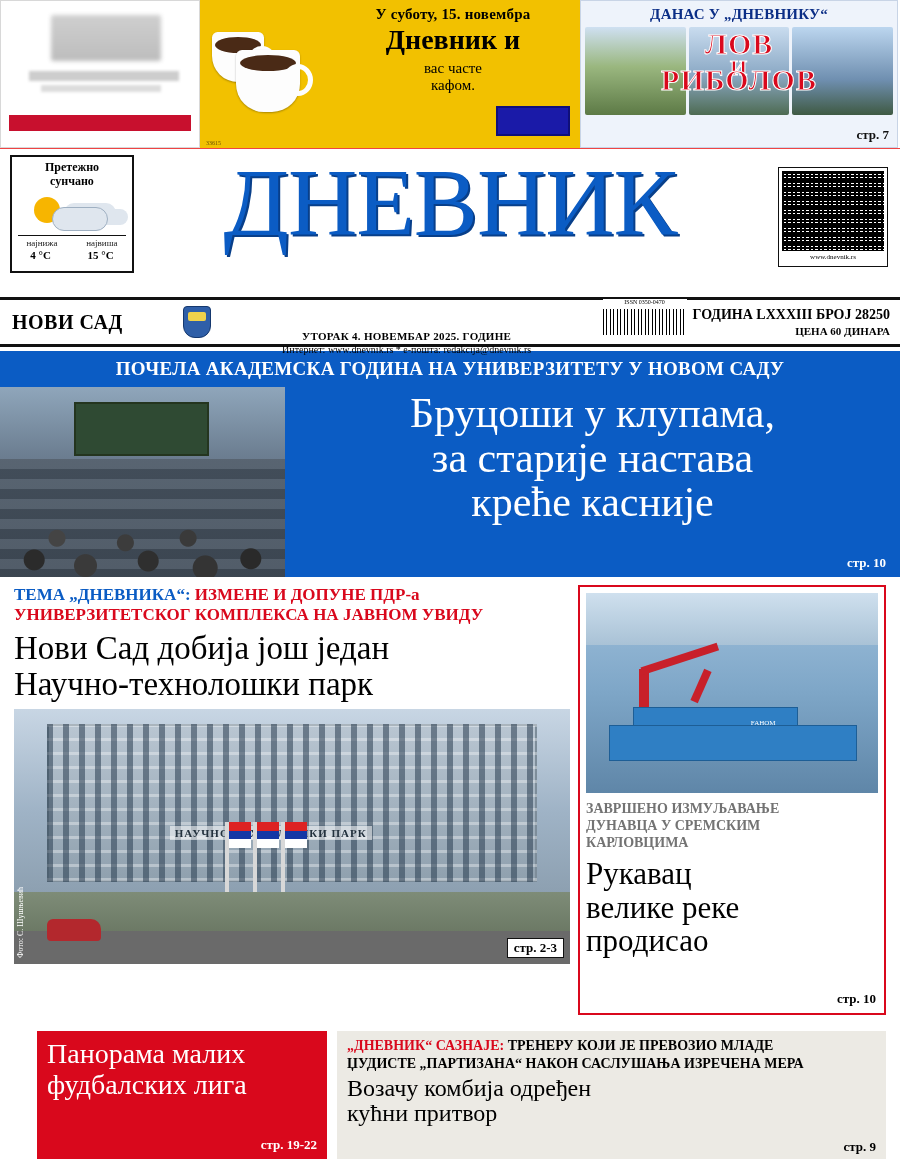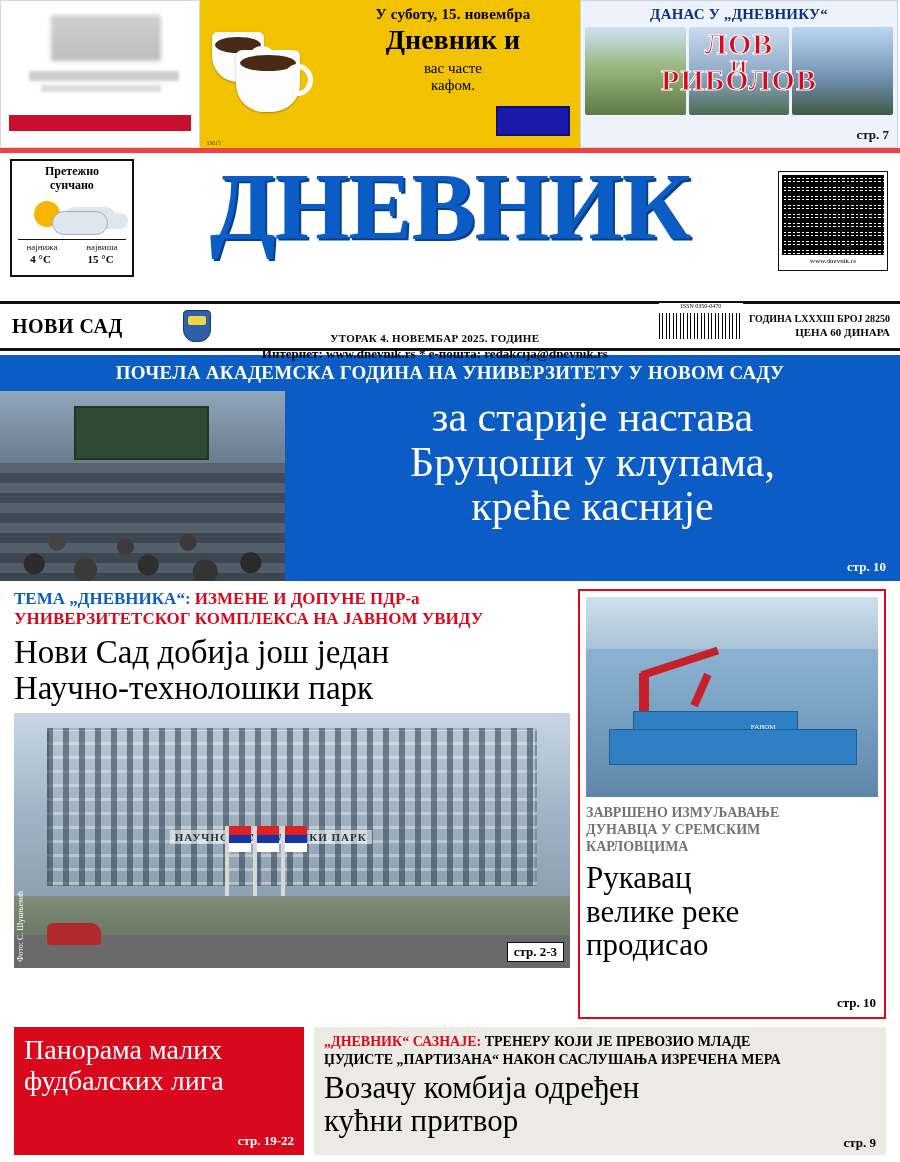--- a/index.html
+++ b/index.html
@@ -42,52 +42,52 @@
   .ad-fish .photos{position:absolute;top:26px;left:4px;right:4px;height:88px;display:flex;gap:3px;}
   .ph{flex:1;border-radius:2px;}
   .ph1{background:linear-gradient(180deg,#cfe0f2 0%,#9ab77f 45%,#5d7a46 100%);}
   .ph2{background:linear-gradient(180deg,#c9dcef 0%,#8aa8c4 55%,#4e6b52 100%);}
   .ph3{background:linear-gradient(180deg,#bcd6ef 0%,#6f8fb0 60%,#3f5a43 100%);}
   .ad-fish .lov{position:absolute;top:28px;left:0;right:0;text-align:center;font-size:30px;font-weight:bold;color:#d9081c;-webkit-text-stroke:1px #fff;line-height:.98;letter-spacing:1px;}
   .ad-fish .ribo{position:absolute;top:62px;left:0;right:0;text-align:center;font-size:30px;font-weight:bold;color:#d9081c;-webkit-text-stroke:1px #fff;letter-spacing:1px;}
   .ad-fish .strana{position:absolute;right:8px;bottom:4px;font-size:13px;font-weight:bold;color:#111;}
 
   
-  .masthead{height:148px;position:relative;border-top:5px solid #ef4444;}
+  .masthead{height:148px;position:relative;border-top:1px solid #ef4444;}
   .weather{position:absolute;left:10px;top:6px;width:124px;height:118px;border:2px solid #111;box-sizing:border-box;background:#fff;}
   .weather .wtitle{font-size:12px;font-weight:bold;text-align:center;line-height:1.15;padding-top:4px;}
   .weather .wicon{position:relative;height:44px;}
   .sun{position:absolute;left:22px;top:8px;width:26px;height:26px;border-radius:50%;background:#f7b500;}
   .cloud{position:absolute;left:40px;top:18px;width:54px;height:22px;background:#dfe6ee;border-radius:12px;box-shadow:10px -6px 0 -2px #dfe6ee, 24px -2px 0 -4px #dfe6ee;border:1px solid #9fb0c2;}
   .weather .wrow{display:flex;font-size:9px;justify-content:space-around;color:#222;padding-top:2px;}
   .weather .wtemps{display:flex;font-size:11px;font-weight:bold;justify-content:space-around;padding-top:1px;text-align:right;}
   .weather .wline{border-top:1px solid #111;margin:2px 6px 0 6px;}
 
   .logo{position:absolute;left:0;right:0;top:6px;text-align:center;}
-  .logo .word{font-family:"Liberation Serif", serif;font-weight:bold;font-size:96px;color:#0b5cc4;letter-spacing:-1px;line-height:1;
+  .logo .word{font-family:"Liberation Serif", serif;font-weight:normal;font-size:96px;color:#0b5cc4;letter-spacing:-1px;line-height:1;
     text-shadow:2px 2px 0 #083f8a;}
   .qr{position:absolute;right:12px;top:18px;width:110px;height:100px;border:1px solid #111;background:#fff;box-sizing:border-box;padding:3px;}
   .qr .grid{width:100%;height:80px;background-image:
       linear-gradient(90deg,#000 25%,transparent 25%,transparent 50%,#000 50%,#000 62%,transparent 62%),
       linear-gradient(0deg,#000 18%,transparent 18%,transparent 38%,#000 38%,#000 55%,transparent 55%,transparent 72%,#000 72%);
     background-size:9px 9px, 9px 9px;}
   .qr .url{font-size:7px;text-align:center;padding-top:2px;}
 
   
   .infobar{height:44px;border-top:3px solid #111;border-bottom:3px solid #111;display:flex;align-items:center;position:relative;}
   .infobar .city{font-size:20px;font-weight:bold;padding-left:12px;letter-spacing:.5px;}
   .crest{width:26px;height:30px;margin-left:60px;background:#2f5fa8;border-radius:4px 4px 12px 12px;border:1px solid #15386e;position:relative;}
   .crest:after{content:"";position:absolute;left:4px;top:5px;right:4px;height:9px;background:#f0d24b;border-radius:2px;}
   .infobar .center{flex:1;text-align:center;line-height:1.25;}
   .infobar .c1{font-size:11px;font-weight:bold;letter-spacing:.3px;margin-top:42px;}
-  .infobar .c2{font-size:13px;font-weight:bold;}
+  .infobar .c2{font-size:10px;}
   .barcode{width:84px;height:26px;margin-right:6px;background:repeating-linear-gradient(90deg,#000 0 1px,#fff 1px 3px,#000 3px 4px,#fff 4px 7px);position:relative;}
   .barcode .issn{position:absolute;top:-10px;left:0;right:0;text-align:center;font-size:6px;background:#fff;}
   .infobar .right{text-align:right;padding-right:10px;line-height:1.3;}
-  .infobar .r1{font-size:10px;font-weight:bold;}
+  .infobar .r1{font-size:14px;font-weight:bold;}
   .infobar .r2{font-size:11px;font-weight:bold;}
 
   
   .lead-band{background:#0b5cc4;color:#fff;height:36px;display:flex;align-items:center;justify-content:center;font-size:19px;font-weight:bold;letter-spacing:.3px;margin-top:4px;}
   .lead{position:relative;height:190px;background:#0b5cc4;display:flex;}
   .lead .photo{width:285px;height:190px;background:linear-gradient(180deg,#8fa6bb 0%,#6d7f92 35%,#3d4754 100%);position:relative;overflow:hidden;}
   .lead .photo .screen{position:absolute;left:26%;top:8%;width:46%;height:26%;background:#2f4a33;border:2px solid #24351f;}
   .lead .photo .rows{position:absolute;left:0;right:0;bottom:0;height:62%;background:repeating-linear-gradient(180deg,#55606c 0 10px,#3b4550 10px 20px);opacity:.85;}
   .lead .photo .heads{position:absolute;left:0;right:0;bottom:0;height:60%;background:
      radial-gradient(circle at 12% 85%, #2b2b2b 10px, transparent 11px),
@@ -131,28 +131,28 @@
   .river-photo .barge2{position:absolute;left:16%;bottom:30%;width:56%;height:24px;background:#2f7fc4;border:1px solid #1d5e96;}
   .river-photo .crane{position:absolute;left:18%;bottom:42%;width:110px;height:56px;}
   .river-photo .crane i{position:absolute;display:block;background:#c8202a;}
   .river-photo .label{position:absolute;left:40%;bottom:33%;font-size:7px;color:#fff;padding-left:48px;}
   .river-photo .bank{position:absolute;left:0;right:0;top:0;height:26%;background:linear-gradient(180deg,#cfe0ee,#a9c2d6);}
   .mid-right .rkick{color:#737373;font-weight:bold;font-size:14px;line-height:1.2;margin-top:8px;}
   .mid-right h3{font-size:31px;line-height:1.08;font-weight:normal;margin:6px 0 0 0;}
   .mid-right .strana{position:absolute;right:8px;bottom:6px;font-size:13px;font-weight:bold;}
 
   
-  .bottom{display:flex;margin-top:8px;height:128px;}
+  .bottom{display:flex;margin-top:16px;height:128px;padding-left:23px;}
   .bot-left{width:290px;margin-left:14px;background:#d9081c;color:#fff;position:relative;padding:8px 10px;box-sizing:border-box;}
   .bot-left .t{font-size:28px;line-height:1.1;}
   .bot-left .strana{position:absolute;right:10px;bottom:6px;font-size:13px;font-weight:bold;}
   .bot-right{flex:1;margin:0 14px 0 10px;background:#eceae4;padding:6px 10px;box-sizing:border-box;position:relative;}
   .bot-right .kick{font-size:14px;font-weight:bold;line-height:1.25;}
   .bot-right .kick .red{color:#d9081c;}
-  .bot-right h3{font-size:31px;line-height:1.06;font-weight:normal;margin:4px 0 0 0;}
+  .bot-right h3{font-size:24px;line-height:1.06;font-weight:normal;margin:4px 0 0 0;}
   .bot-right .strana{position:absolute;right:10px;bottom:4px;font-size:13px;font-weight:bold;}
 </style>
 </head>
 <body>
 
 <div class="page">
 
   <div class="top-strip">
 
     <div class="ad-left">
@@ -244,22 +244,22 @@
   </div>
 
   <div class="lead-band">ПОЧЕЛА АКАДЕМСКА ГОДИНА НА УНИВЕРЗИТЕТУ У НОВОМ САДУ</div>
   <div class="lead">
     <div class="photo">
       <div class="screen"></div>
       <div class="rows"></div>
       <div class="heads"></div>
     </div>
     <div class="headline">
+      <div class="hl">Бруцоши у клупама,</div>
       <div class="hl">за старије настава</div>
-      <div class="hl">Бруцоши у клупама,</div>
       <div class="hl">креће касније</div>
       <div class="strana">стр. 10</div>
     </div>
   </div>
 
   <div class="mid">
 
     <div class="mid-left">
       <div class="kicker">
         <span class="blue">ТЕМА „ДНЕВНИКА“:</span>

